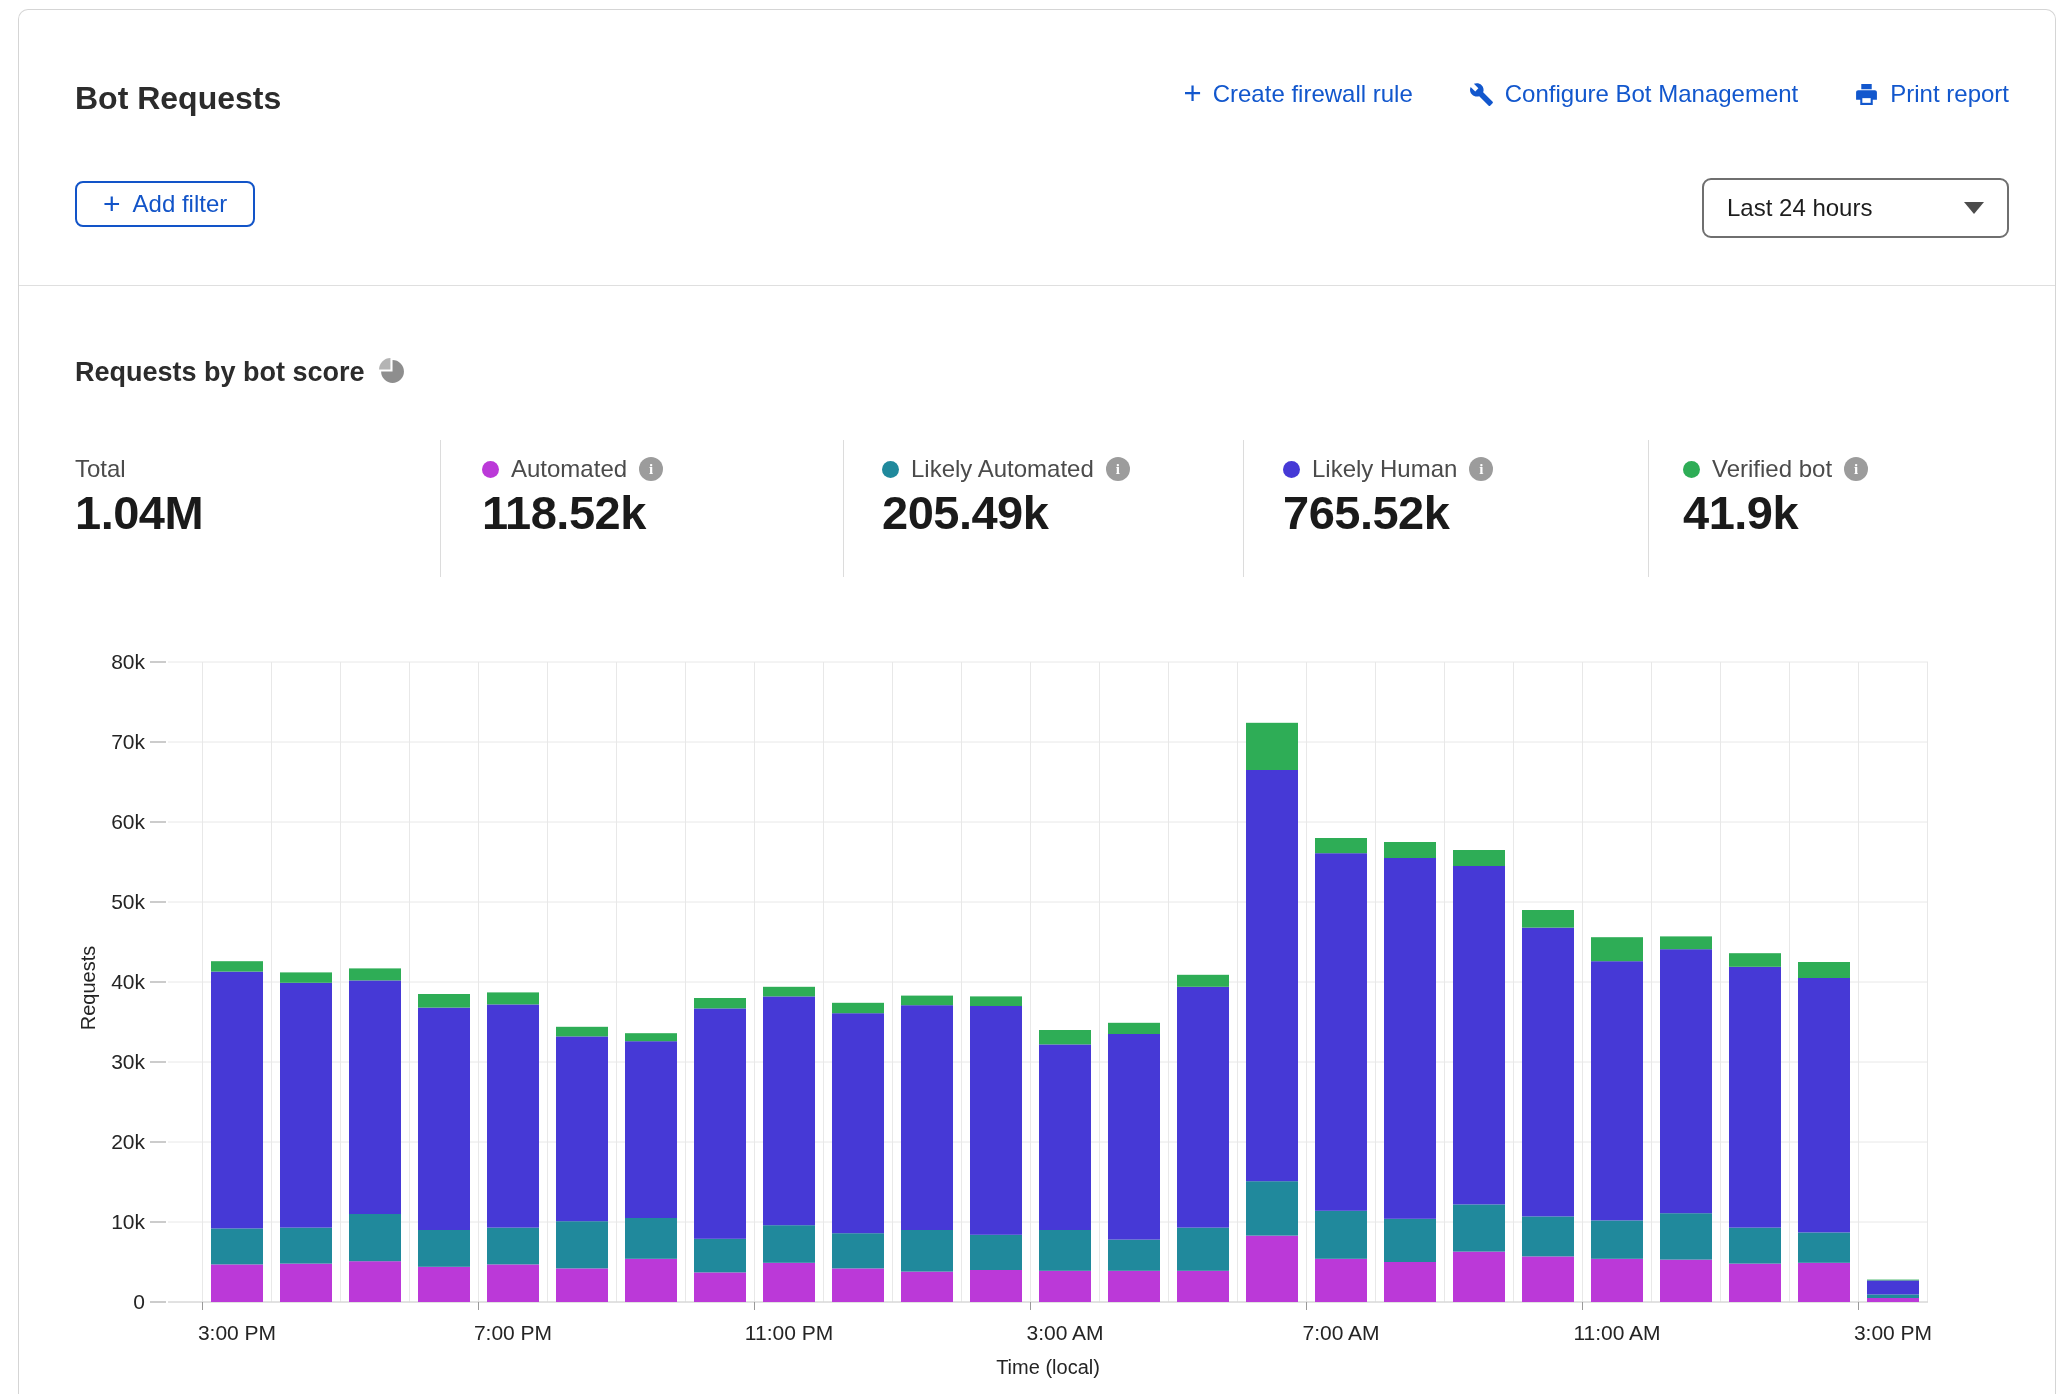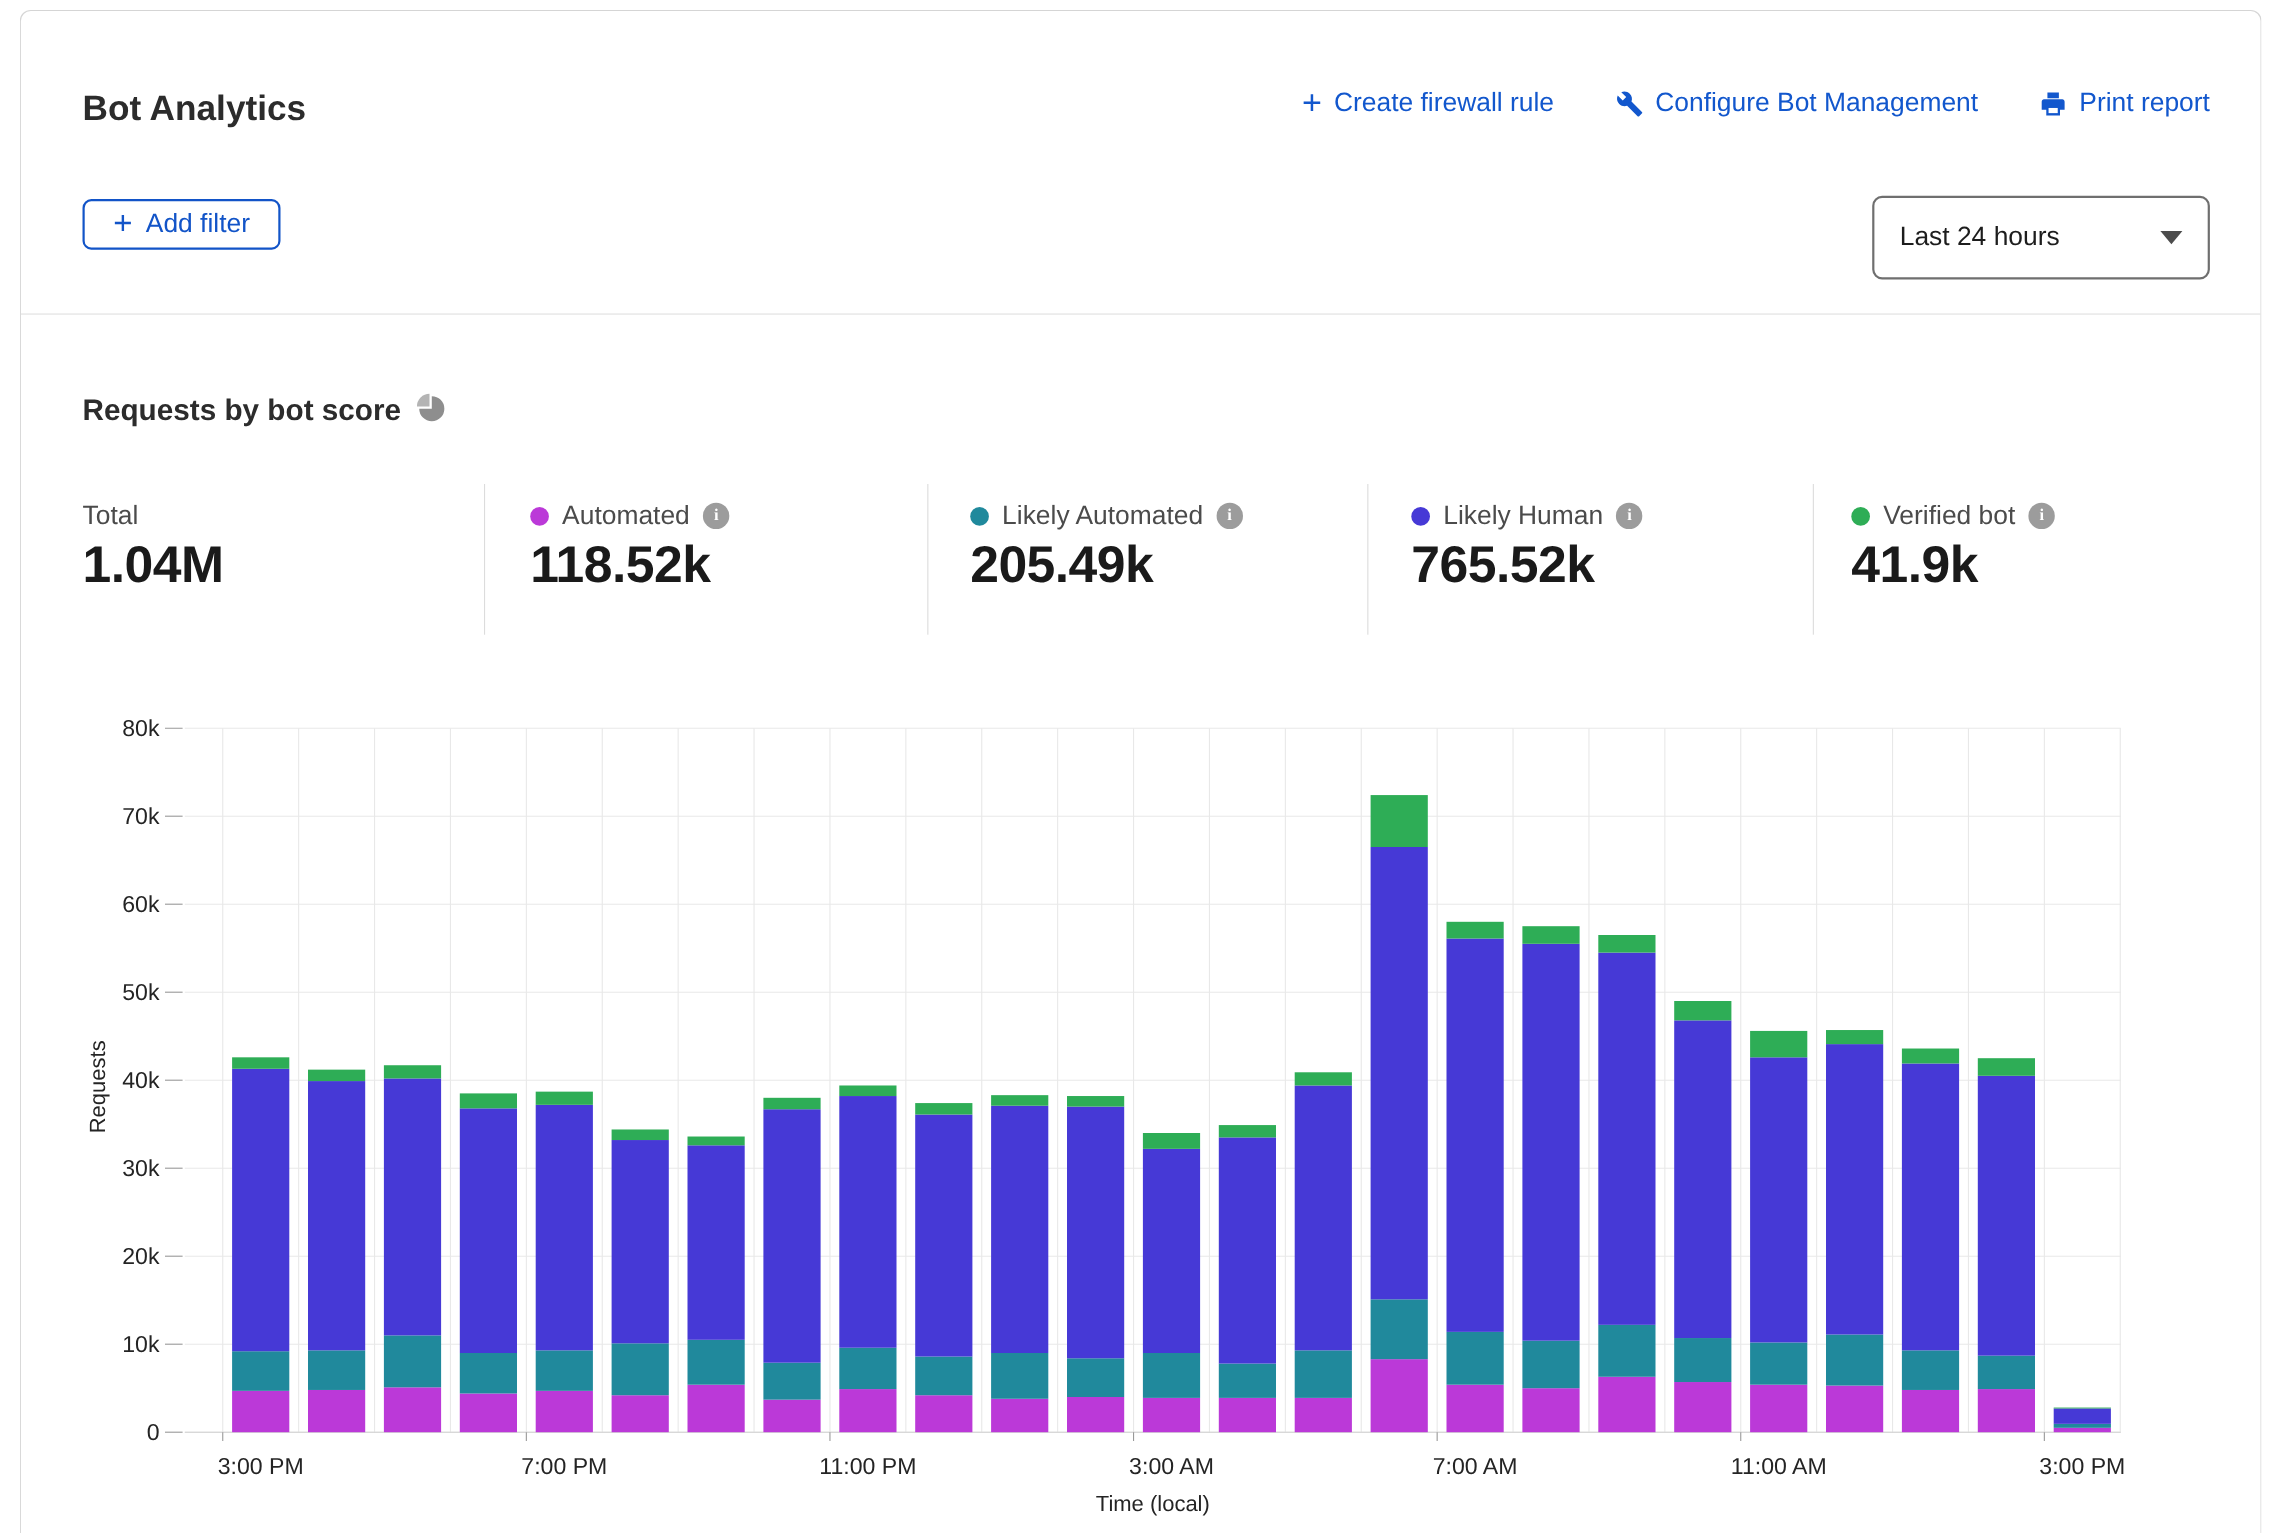--- a/index.html
+++ b/index.html
@@ -17,21 +17,21 @@
             font-size:24px; font-weight:500; cursor:pointer; white-space:nowrap; }
   .plus-glyph { font-size:31px; font-weight:400; line-height:24px; }
   .plus-glyph::before { content:"+"; }
   .action svg { display:block; }
 
   .add-filter { left:75px; top:181px; height:46px; display:flex; align-items:center;
                 gap:12px; padding:0 26px; border:2px solid #1254c8; border-radius:8px;
                 color:#1254c8; font-size:24px; font-weight:500; background:#fff; cursor:pointer; }
   .add-filter .plus-glyph { font-size:30px; }
 
-  .time-select { top:178px; right:61px; width:307px; height:76px; border:2px solid #6f6f6f;
+  .time-select { top:178px; right:61px; width:307px; height:60px; border:2px solid #6f6f6f;
                  border-radius:9px; display:flex; align-items:center; justify-content:space-between;
                  padding:12px 23px; font-size:24px; color:#1d1d1d; background:#fff; cursor:pointer;margin-left:28px; }
   .caret { width:0; height:0; border-left:10px solid transparent;
            border-right:10px solid transparent; border-top:12px solid #4c4c4c; }
 
   .divider-h { left:19px; top:285px; width:2036px; height:1px; background:#dfdfdf; }
 
   .section-title-row { left:75px; top:357px; display:flex; align-items:center; gap:13px; }
   .section-title { font-size:27px; font-weight:700; color:#2c2c2c; }
 
@@ -50,21 +50,21 @@
   text { font-family:"Liberation Sans", sans-serif; fill:#242424; }
   .tick-y { font-size:21px; }
   .tick-x { font-size:21px; }
   .axis-title { font-size:20px; }
 </style>
 </head>
 <body>
 
 <div class="abs card"></div>
 
-<div class="abs page-title">Bot Analytics</div>
+<div class="abs page-title">Bot Requests</div>
 
 <div class="abs actions">
   <div class="action">
     <span class="plus-glyph"></span>
     <span>Create firewall rule</span>
   </div>
   <div class="action">
     <span>
       <svg width="25" height="25" viewBox="0 0 24 24">
           <path fill="#1257cd" d="M22.7 19l-9.1-9.1c.9-2.3.4-5-1.5-6.9-2-2-5-2.4-7.4-1.3L9 6 6 9 1.6 4.7C.4 7.1.9 10.1 2.9 12.1c1.9 1.9 4.6 2.4 6.9 1.5l9.1 9.1c.4.4 1 .4 1.4 0l2.3-2.3c.5-.4.5-1.1.1-1.4z"></path>

